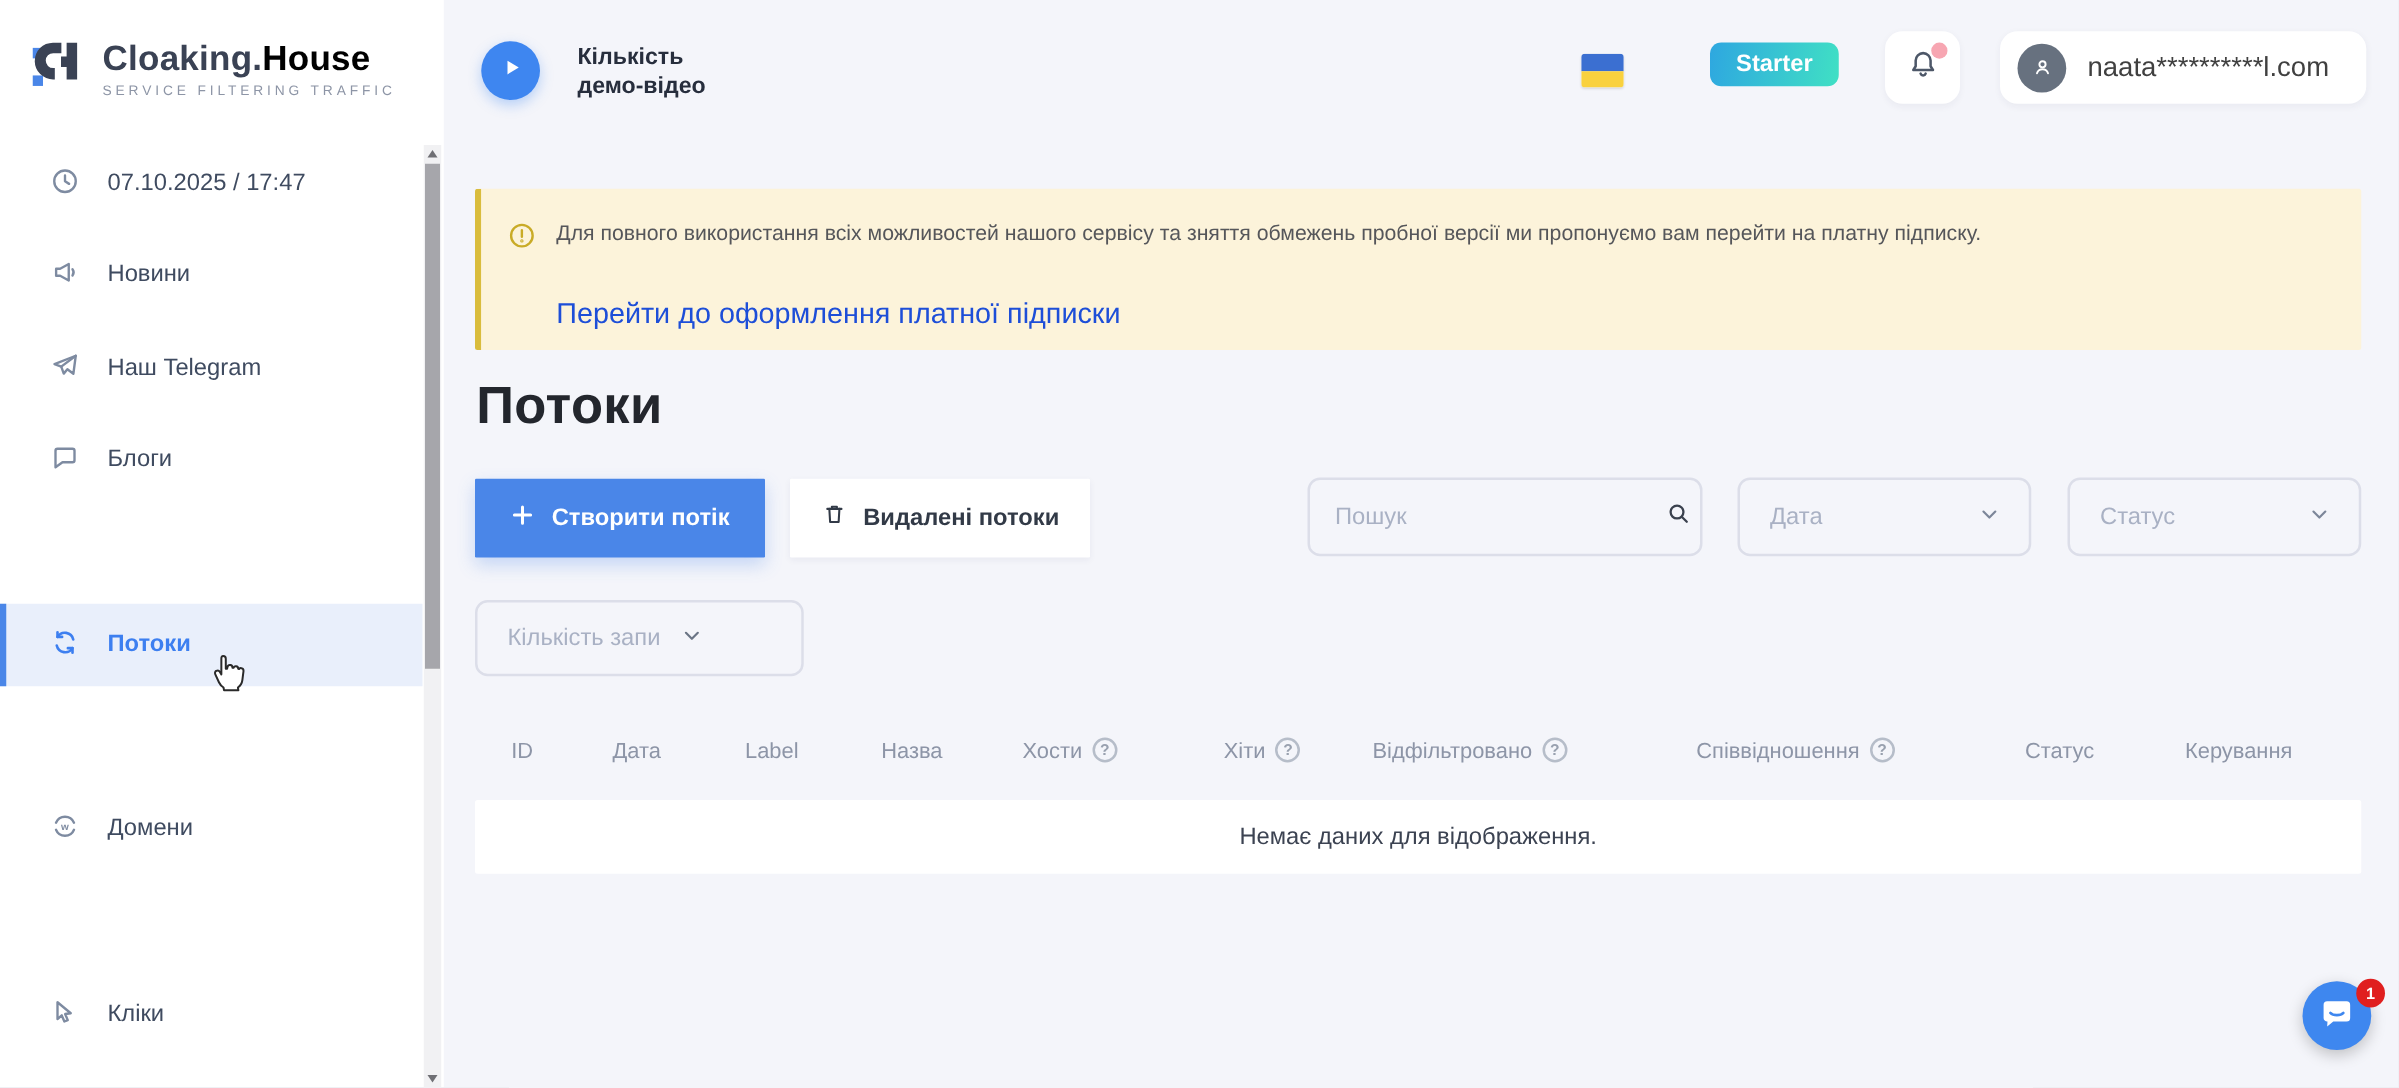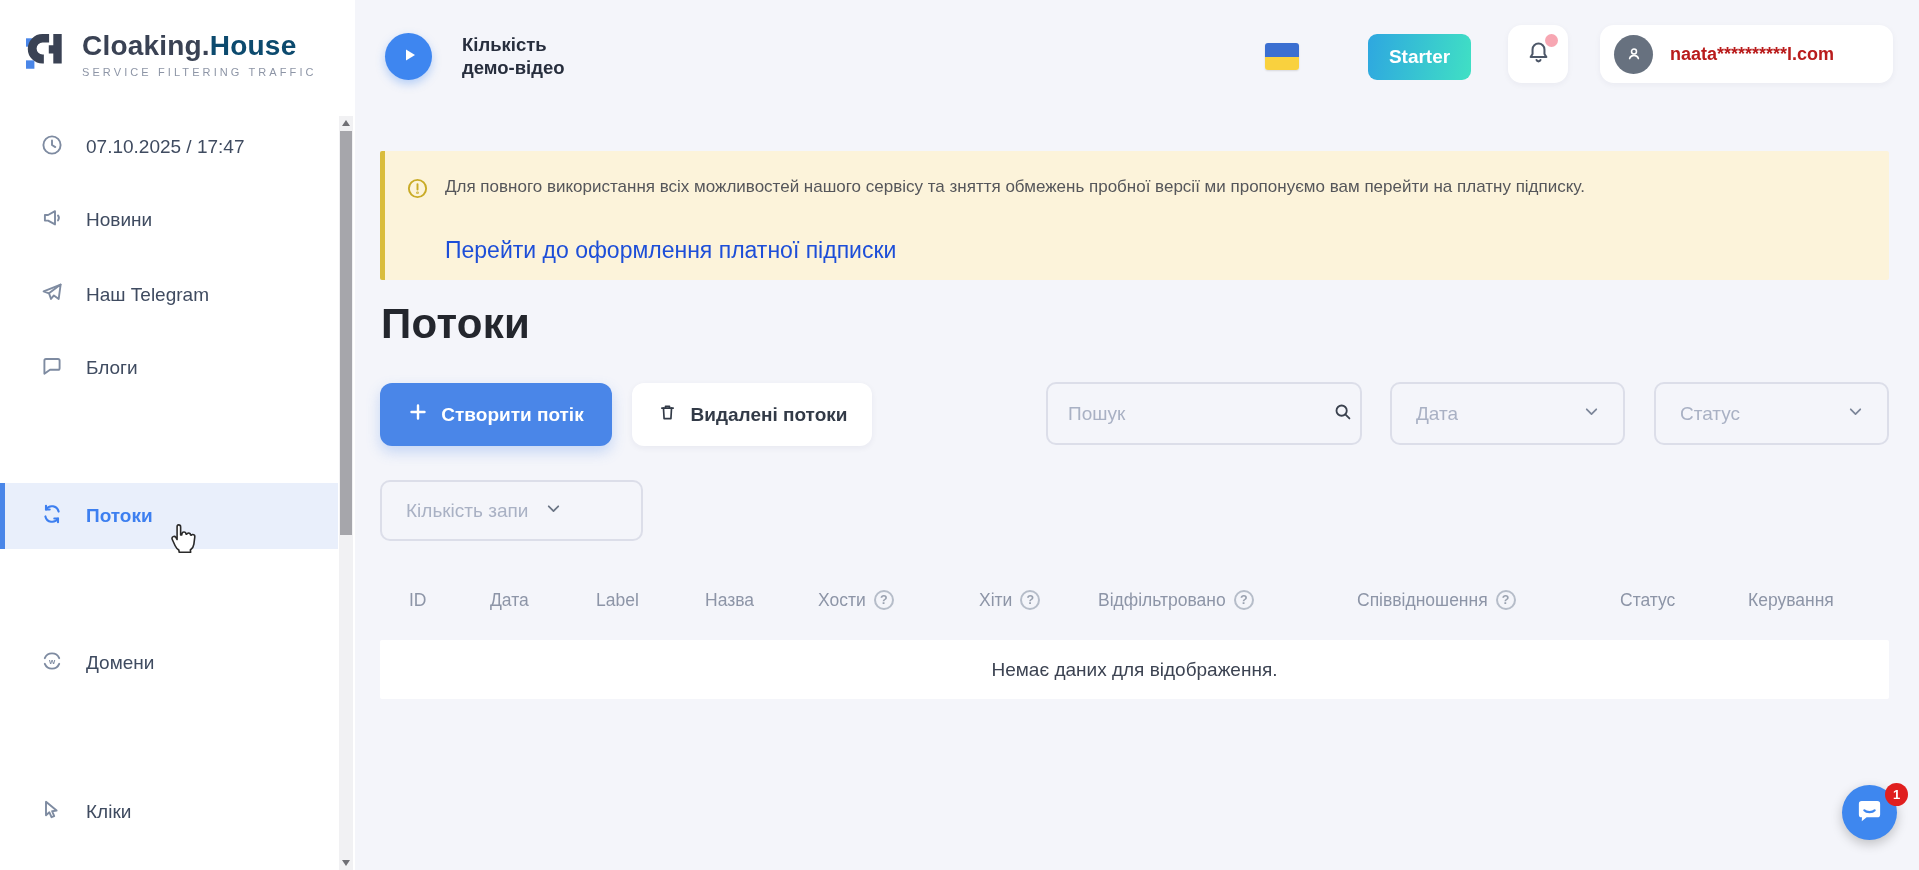--- a/index.html
+++ b/index.html
@@ -4,57 +4,57 @@
 <style>
   * { margin:0; padding:0; box-sizing:border-box; }
   html,body { background:#e8e9ef; }
   body { font-family:"Liberation Sans","DejaVu Sans",sans-serif; }
   #app { position:relative; width:1919px; height:870px; background:#f4f5fa; overflow:hidden; }
 
   
   .sidebar { position:absolute; left:0; top:0; width:355px; height:870px; background:#ffffff; }
   .logo { position:absolute; left:26px; top:30px; display:flex; align-items:center; gap:14px; cursor:pointer; }
   .logo-text-main { font-size:28px; font-weight:700; color:#3a4254; letter-spacing:.2px; line-height:1; }
-  .logo-text-main .blue { color:#0c4a6e;margin-top:20px; }
+  .logo-text-main .blue { color:#000000;margin-top:20px; }
   .logo-tagline { font-size:11px; color:#8d95a6; letter-spacing:3.1px; margin-top:6px; white-space:nowrap; }
 
   .nav-item { position:absolute; left:0; width:338px; height:52px; display:flex; align-items:center; gap:22px; padding-left:40px; cursor:pointer; }
   .nav-item .nav-label { font-size:19px; color:#3f4b60; font-weight:500; white-space:nowrap; }
   .nav-item svg { flex:0 0 auto; }
   .nav-item.active { top:483px; height:66px; background:#e9effb; border-left:5px solid #4a86e8; padding-left:35px; }
   .nav-item.active .nav-label { color:#3d7ff0; font-weight:700; }
 
   
   .sb-track { position:absolute; right:2px; top:116px; width:14px; height:754px; background:#f1f1f3; }
   .sb-arrow-up { position:absolute; top:4px; left:3px; width:0; height:0; border-left:4px solid transparent; border-right:4px solid transparent; border-bottom:6px solid #6f6f74; }
   .sb-arrow-down { position:absolute; bottom:4px; left:3px; width:0; height:0; border-left:4px solid transparent; border-right:4px solid transparent; border-top:6px solid #6f6f74; }
   .sb-thumb { position:absolute; top:15px; left:1px; width:12px; height:404px; background:#a6a6ab; }
 
   
   .play-btn { position:absolute; left:385px; top:33px; width:47px; height:47px; border-radius:50%; background:#3e86f0; display:flex; align-items:center; justify-content:center; cursor:pointer; box-shadow:0 4px 10px rgba(62,134,240,.35); }
   .demo-label { position:absolute; left:462px; top:33px; width:130px; font-size:18.5px; line-height:23px; font-weight:700; color:#272e3d; cursor:pointer; }
   .flag { position:absolute; left:1265px; top:43px; width:34px; height:27px; border-radius:3px; overflow:hidden; cursor:pointer; box-shadow:0 1px 2px rgba(0,0,0,.12); }
   .flag .b { height:50%; background:#3b6fd1; } .flag .y { height:50%; background:#f9d13e; }
-  .plan-badge { position:absolute; left:1368px; top:34px; width:103px; height:46px; border-radius:9px; background:linear-gradient(100deg,#2ea7e0 0%,#40e0c4 100%); color:#fff; font-size:19px; font-weight:700; display:flex; align-items:center; justify-content:center; cursor:pointer; }
+  .plan-badge { position:absolute; left:1368px; top:34px; width:103px; height:35px; border-radius:9px; background:linear-gradient(100deg,#2ea7e0 0%,#40e0c4 100%); color:#fff; font-size:19px; font-weight:700; display:flex; align-items:center; justify-content:center; cursor:pointer; }
   .bell-card { position:absolute; left:1508px; top:25px; width:60px; height:58px; background:#fff; border-radius:14px; display:flex; align-items:center; justify-content:center; cursor:pointer; box-shadow:0 2px 6px rgba(30,40,80,.05); }
   .bell-dot { position:absolute; top:9px; right:10px; width:13px; height:13px; border-radius:50%; background:#f7a6b2; }
   .user-card { position:absolute; left:1600px; top:25px; width:293px; height:58px; background:#fff; border-radius:14px; display:flex; align-items:center; gap:17px; padding-left:14px; cursor:pointer; box-shadow:0 2px 6px rgba(30,40,80,.05); }
   .avatar { width:39px; height:39px; border-radius:50%; background:#67717f; display:flex; align-items:center; justify-content:center; }
-  .user-email { font-size:18px; font-weight:700; color:#b91c1c; }
+  .user-email { font-size:22px; font-weight:400; color:#404040; }
 
   
   .banner { position:absolute; left:380px; top:138px; width:1509px; height:129px; background:#fcf3da; border-left:5px solid #d9bc3c; border-radius:2px;margin-top:13px; }
   .banner-ic { position:absolute; left:21px; top:26px; }
   .banner-msg { position:absolute; left:60px; top:23px; right:34px; font-size:17px; line-height:25px; color:#55565a; }
   .banner-link { position:absolute; left:60px; top:86px; font-size:23px; color:#1d4ed8; cursor:pointer; text-decoration:none; }
 
   
   .page-title { position:absolute; left:381px; top:300px; font-size:42px; font-weight:800; color:#23262d; letter-spacing:.3px; }
 
-  .btn { display:flex; align-items:center; justify-content:center; gap:13px; border-radius:12px; cursor:pointer; font-size:19px; font-weight:600; }
+  .btn { display:flex; align-items:center; justify-content:center; gap:13px; border-radius:1px; cursor:pointer; font-size:19px; font-weight:600; }
   .btn-create { position:absolute; left:380px; top:383px; width:232px; height:63px; background:#4a86e8; color:#fff; box-shadow:0 6px 14px rgba(74,134,232,.28); }
   .btn-deleted { position:absolute; left:632px; top:383px; width:240px; height:63px; background:#fff; color:#323a47; box-shadow:0 2px 6px rgba(30,40,80,.06); }
 
   .field { position:absolute; top:382px; height:63px; border:2px solid #dcdee9; border-radius:10px; background:transparent; display:flex; align-items:center; }
   .search-field { left:1046px; width:316px; padding:0 6px 0 20px; }
   .search-field input { flex:1; border:none; outline:none; background:transparent; font-size:19px; color:#3c4352; font-family:inherit; min-width:0; }
   .search-field input::placeholder { color:#a9b1c4; }
   .select-field { cursor:pointer; justify-content:space-between; padding:0 22px 0 24px; }
   .sel-date { left:1390px; width:235px; }
   .sel-status { left:1654px; width:235px; }

